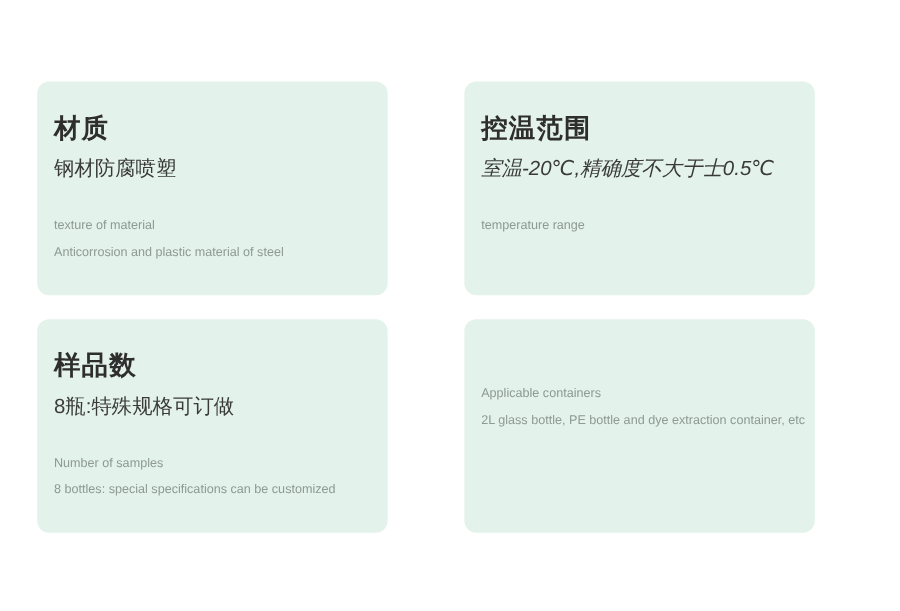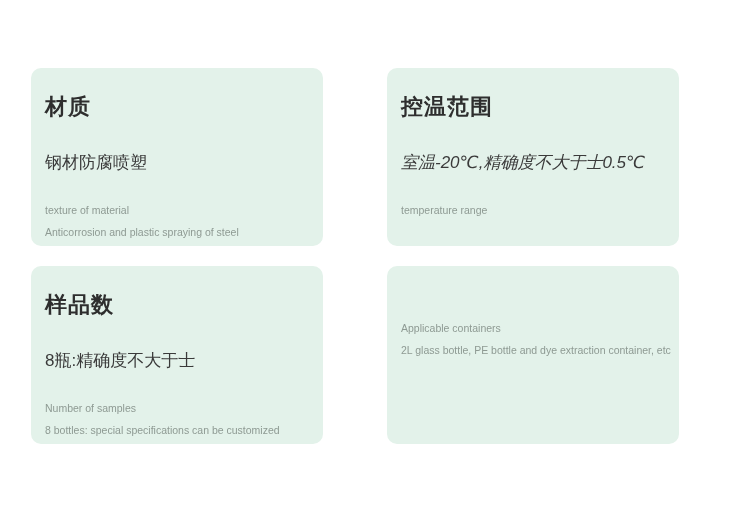--- a/index.html
+++ b/index.html
@@ -35,21 +35,21 @@
     align-items: flex-start;
   }
   .card-title {
     font-size: 22px;
     font-weight: bold;
     color: #2e2e2e;
     letter-spacing: 1px;
     line-height: 1.2;
   }
   .card-value {
-    margin-top: 32px;
+    margin-top: 10px;
     font-size: 17px;
     color: #3a3a3a;
     line-height: 1.3;
     white-space: nowrap;
   }
   .card-sub-en {
     margin-top: 30px;
     font-size: 10.5px;
     color: #8e9a93;
     line-height: 1.3;
@@ -69,32 +69,32 @@
 </style>
 </head>
 <body>
 
 <div class="spec-grid">
 
   <div class="spec-card">
     <div class="card-title">材质</div>
     <div class="card-value">钢材防腐喷塑</div>
     <div class="card-sub-en">texture of material</div>
-    <div class="card-sub-en2">Anticorrosion and plastic spraying of steel</div>
+    <div class="card-sub-en2">Anticorrosion and plastic material of steel</div>
   </div>
 
   <div class="spec-card wide">
     <div class="card-title">控温范围</div>
     <div class="card-value">室温-20℃,精确度不大于士0.5℃</div>
     <div class="card-sub-en">temperature range</div>
   </div>
 
   <div class="spec-card">
     <div class="card-title">样品数</div>
-    <div class="card-value">8瓶:精确度不大于士</div>
+    <div class="card-value">8瓶:特殊规格可订做</div>
     <div class="card-sub-en">Number of samples</div>
     <div class="card-sub-en2">8 bottles: special specifications can be customized</div>
   </div>
 
   <div class="spec-card wide">
     <div class="card-sub-en">Applicable containers</div>
     <div class="card-sub-en2">2L glass bottle, PE bottle and dye extraction container, etc</div>
   </div>
 
 </div>

